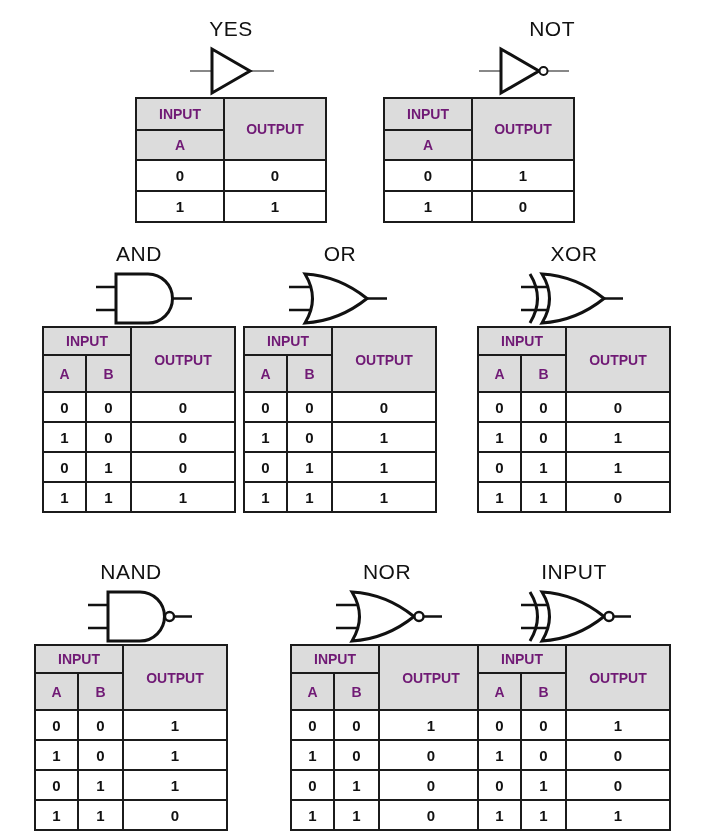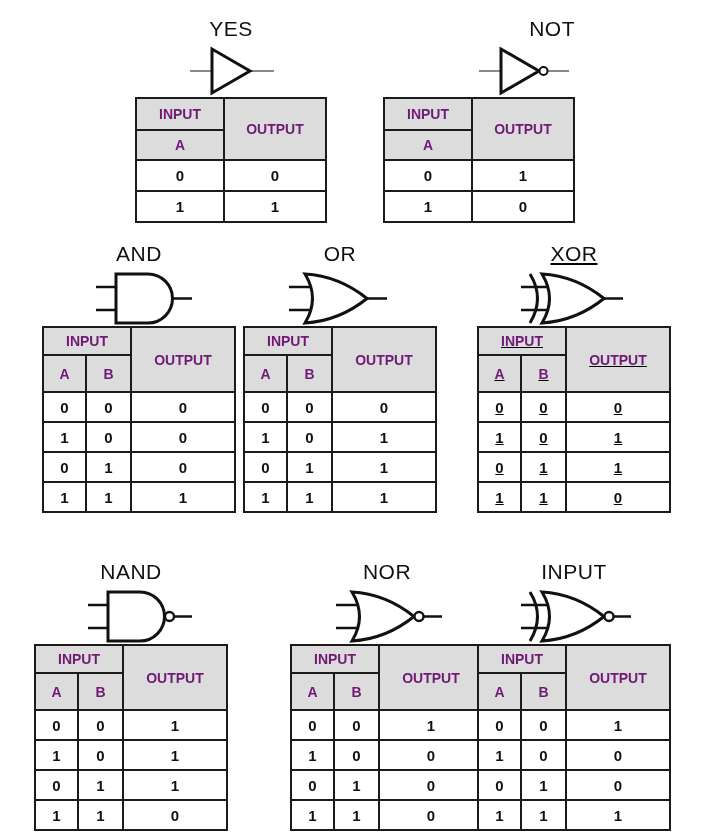--- a/index.html
+++ b/index.html
@@ -210,21 +210,21 @@
     </tr>
     <tr class="drow">
       <td>1</td>
       <td>1</td>
       <td>1</td>
     </tr>
   </tbody>
     </table>
 </div>
 
-<div class="block" style="left:478px; top:240px; width:192px;text-decoration:underline;">
+<div class="block" style="left:478px; top:240px; width:192px;">
   <div class="gate-title">XOR</div>
   <svg class="gate" width="130" height="56" viewBox="0 0 130 56">
     <path d="M 12,17 H 40 M 12,40 H 40 M 95,28.5 H 114" stroke="#111111" stroke-width="2.6" fill="none"></path>
     <path d="M 33,4 Q 67,6 95,28.5 Q 67,51 33,53 Q 48,28.5 33,4 Z" stroke="#111111" stroke-width="3" fill="#ffffff"></path>
     <path d="M 21,4 Q 36,28.5 21,53" stroke="#111111" stroke-width="3" fill="none"></path>
   </svg>
   <table class="tt tt2">
     <colgroup>
         <col style="width:43px">
         <col style="width:45px">

